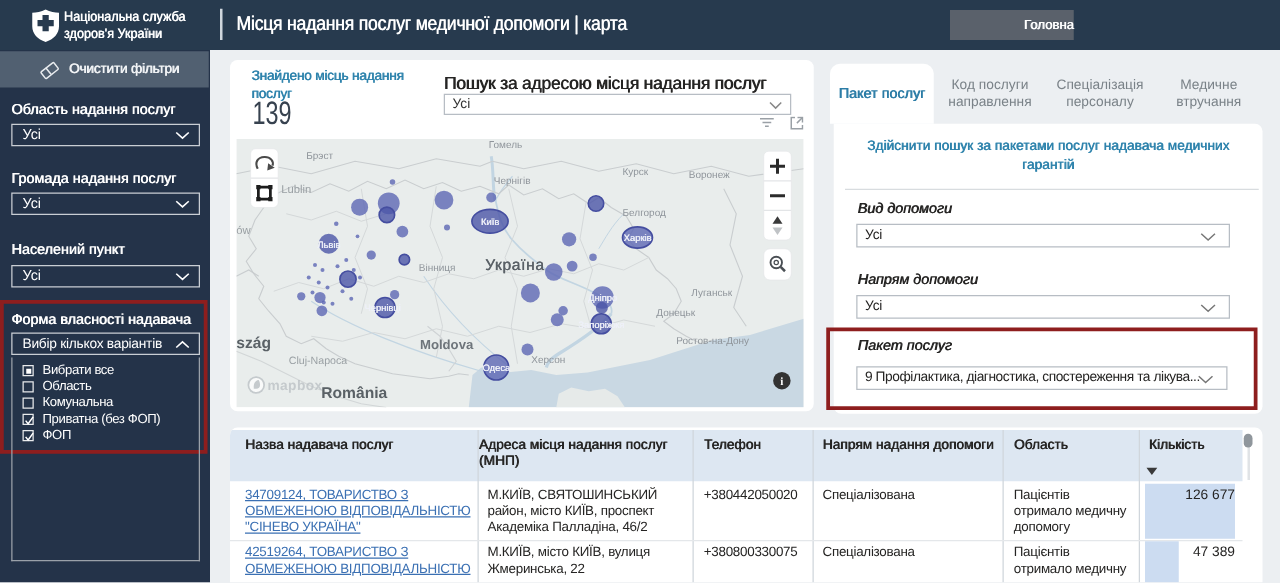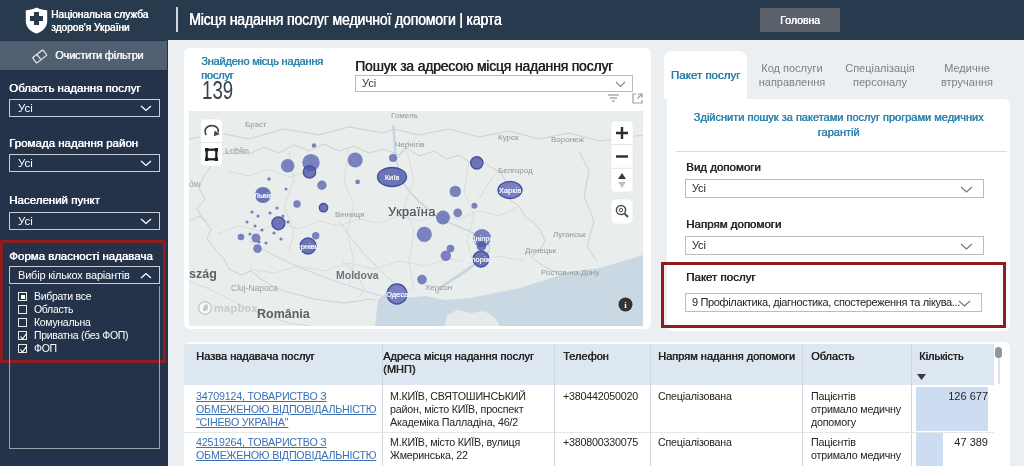--- a/index.html
+++ b/index.html
@@ -6,21 +6,21 @@
 html,body { width:1024px; height:466px; overflow:hidden; }
 body { font-family:"Liberation Sans", sans-serif; background:#eceff2; position:relative; }
 .abs { position:absolute; }
 .sb { text-shadow:0.5px 0 0 currentColor; }
 
 
 #header { position:absolute; left:0; top:0; width:1024px; height:40px; background:#273a4e; }
 #brandtxt { position:absolute; left:51px; top:8px; color:#fff; font-size:11px; line-height:12.5px; transform:scaleX(0.92); transform-origin:0 0; white-space:nowrap; }
 #hdivider { position:absolute; left:176px; top:7px; width:2px; height:25px; background:#cfd6dd; }
 #htitle { position:absolute; left:189px; top:11px; color:#fff; font-size:16px; letter-spacing:-0.2px; transform:scaleX(0.88); transform-origin:0 0; white-space:nowrap; }
-.hbtn { position:absolute; top:8px; width:80px; height:24px; border-radius:0; background:#5a616b; color:#fff; font-size:10.5px; text-align:center; line-height:24px; }
+.hbtn { position:absolute; top:8px; width:99px; height:24px; border-radius:0; background:#5a616b; color:#fff; font-size:10.5px; text-align:right; line-height:24px; }
 .hbtn.purple { background:#6658c8; }
 
 
 #sidebar { position:absolute; left:0; top:40px; width:168px; height:426px; background:#243349; }
 #clearbar { position:absolute; left:0; top:1px; width:167px; height:29px; background:#516071; color:#f2f4f6; font-size:12px; }
 #clearbar span { position:absolute; left:55px; top:8px; white-space:nowrap; font-size:11px; letter-spacing:-0.2px; }
 .flabel { position:absolute; left:9px; color:#fff; font-size:11.5px; white-space:nowrap; }
 .fbox { position:absolute; left:9px; width:151px; height:18px; border:1px solid #c9ced4; color:#fff; font-size:11.5px; line-height:16px; padding-left:8px; white-space:nowrap; }
 .chev { position:absolute; right:7px; top:5px; }
 .redrect { position:absolute; border:3px solid #8e1e1e; }
@@ -38,21 +38,21 @@
 
 #search-label { position:absolute; left:171px; top:10px; color:#252423; font-size:14px; letter-spacing:-0.2px; white-space:nowrap; }
 #search-box { position:absolute; left:171px; top:27px; width:278px; height:17px; border:1px solid #b7bdc4; font-size:11px; color:#333; padding-left:6px; line-height:15px; background:#fff; }
 
 
 .tab-active { position:absolute; left:664px; top:51px; width:83px; height:48px; background:#fff; border-radius:8px 8px 0 0; color:#2b7ca6; font-size:11.5px; text-align:center; line-height:48px; }
 .tab { position:absolute; top:51px; height:48px; color:#7a8288; font-size:11px; text-align:center; line-height:13.5px; padding-top:11px; }
 #rpanel { position:absolute; left:667px; top:99px; width:343px; height:232px; background:#fff; border-radius:0 6px 6px 6px; }
 #rp-title { position:absolute; left:21px; top:11px; width:301px; text-align:center; color:#2e83ac; font-size:11px; line-height:14.5px; }
 #rp-hr { position:absolute; left:9px; top:52px; width:331px; height:1px; background:#d8dcdf; }
-.rp-label { position:absolute; left:19px; color:#252423; font-size:11.5px; white-space:nowrap; }
+.rp-label { position:absolute; left:19px; color:#252423; font-size:11.5px; white-space:nowrap;font-style:italic; }
 .rp-box { position:absolute; left:18px; width:299px; height:19px; border:1px solid #b7bdc4; font-size:11px; letter-spacing:-0.15px; color:#252423; padding-left:6px; line-height:17px; background:#fff; white-space:nowrap; overflow:hidden; }
 
 
 #table-card { position:absolute; left:184px; top:342px; width:826px; height:124px; background:#fff; border-radius:6px 6px 0 0; overflow:hidden; }
 #thead { position:absolute; left:0; top:2px; width:810px; height:41px; background:#dde7f2; }
 .th { position:absolute; top:8px; color:#252423; font-size:11px; line-height:13px; white-space:nowrap; }
 .vline { position:absolute; background:#d0d6dc; width:1px; }
 .td { position:absolute; color:#252423; font-size:10.7px; letter-spacing:-0.2px; line-height:12.8px; }
 .tlink { color:#3b70b3; text-decoration:underline; }
 .hline { position:absolute; left:0; width:810px; height:1px; background:#e4e7ea; }
@@ -84,21 +84,21 @@
     <span class="sb">Очистити фільтри</span>
   </div>
 
   <div class="flabel sb" style="top:42px">Область надання послуг</div>
   <div class="fbox" style="top:59px">Усі
     <svg class="chev" width="12" height="7">
         <polyline points="1,1 6,5.5 11,1" fill="none" stroke="#fff" stroke-width="1.3"></polyline>
       </svg>
   </div>
 
-  <div class="flabel sb" style="top:97px">Громада надання район</div>
+  <div class="flabel sb" style="top:97px">Громада надання послуг</div>
   <div class="fbox" style="top:114px">Усі
     <svg class="chev" width="12" height="7">
         <polyline points="1,1 6,5.5 11,1" fill="none" stroke="#fff" stroke-width="1.3"></polyline>
       </svg>
   </div>
 
   <div class="flabel sb" style="top:154px">Населений пункт</div>
   <div class="fbox" style="top:172px">Усі
     <svg class="chev" width="12" height="7">
         <polyline points="1,1 6,5.5 11,1" fill="none" stroke="#fff" stroke-width="1.3"></polyline>
@@ -333,21 +333,21 @@
   </svg>
   </div>
 </div>
 
 <div class="tab-active sb">Пакет послуг</div>
 <div class="tab" style="left:748px;width:88px">Код послуги<br>направлення</div>
 <div class="tab" style="left:836px;width:88px">Спеціалізація<br>персоналу</div>
 <div class="tab" style="left:924px;width:86px">Медичне<br>втручання</div>
 
 <div id="rpanel">
-  <div id="rp-title" class="sb">Здійснити пошук за пакетами послуг програми медичних гарантій</div>
+  <div id="rp-title" class="sb">Здійснити пошук за пакетами послуг надавача медичних гарантій</div>
   <div id="rp-hr"></div>
   <div class="rp-label sb" style="top:62px">Вид допомоги</div>
   <div class="rp-box" style="top:80px">Усі
     <svg style="position:absolute;right:10px;top:6px" width="13" height="8">
         <polyline points="1,1 6.5,6 12,1" fill="none" stroke="#777" stroke-width="1.2"></polyline>
       </svg>
   </div>
   <div class="rp-label sb" style="top:119px">Напрям допомоги</div>
   <div class="rp-box" style="top:137px">Усі
     <svg style="position:absolute;right:10px;top:6px" width="13" height="8">

